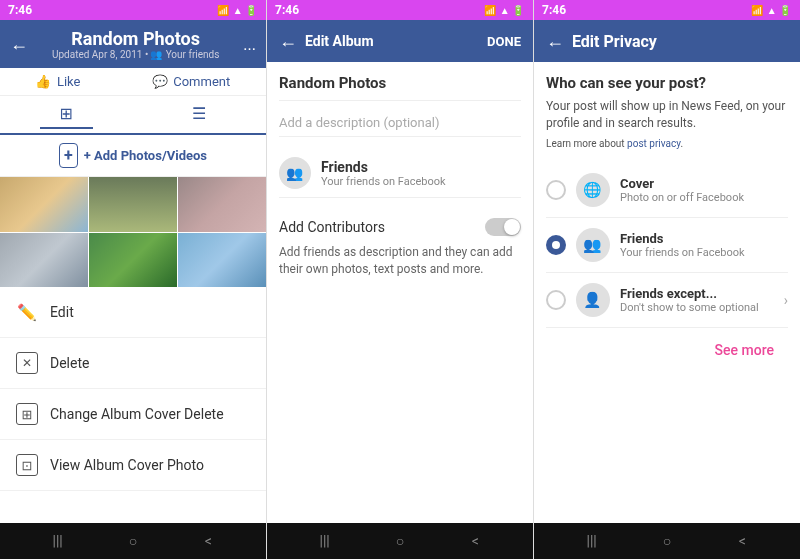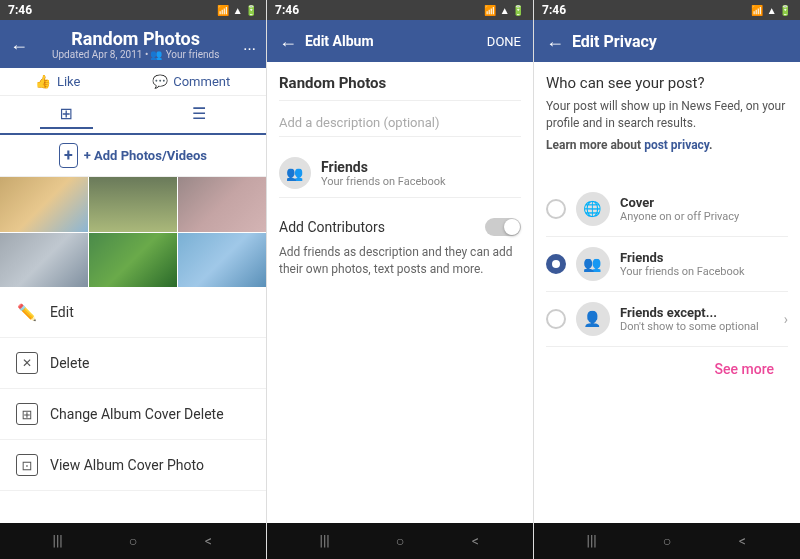--- a/index.html
+++ b/index.html
@@ -18,21 +18,21 @@
       width: 267px;
       height: 559px;
       background: #fff;
       display: flex;
       flex-direction: column;
       border-right: 1px solid #ddd;
       overflow: hidden;
     }
 
     .status-bar {
-      background: #404040;
+      background: #d946ef;
       color: #fff;
       font-size: 11px;
       padding: 3px 8px;
       display: flex;
       justify-content: space-between;
       align-items: center;
       height: 20px;
       gap: 11px;
     }
 
@@ -199,21 +199,21 @@
       height: 42px;
     }
 
     .p2-header-title {
       font-size: 14px;
       font-weight: bold;
     }
 
     .p2-header-done {
       font-size: 13px;
-      font-weight: normal;
+      font-weight: bold;
       color: #fff;
     }
 
     .p2-back-arrow {
       font-size: 18px;
       color: #fff;
       margin-right: 8px;
     }
 
     .p2-header-left {
@@ -349,37 +349,36 @@
     }
 
     .p3-content {
       flex: 1;
       padding: 12px;
       overflow-y: auto;
     }
 
     .p3-question {
       font-size: 15px;
-      font-weight: normal;
+      font-weight: bold;
       color: #333;
       margin-bottom: 6px;
     }
 
     .p3-desc {
       font-size: 12px;
       color: #555;
       line-height: 1.4;
       margin-bottom: 6px;
     }
 
     .p3-learn-more {
-      font-size: 12px;
+      font-size: 10px;
       color: #555;
-      margin-bottom: 30px;
-      font-weight: bold;
+      margin-bottom: 14px;
     }
 
     .p3-learn-more a {
       color: #3b5998;
       text-decoration: none;
     }
 
     .p3-option {
       display: flex;
       align-items: center;
@@ -604,21 +603,21 @@
     <div class="p3-desc">Your post will show up in News Feed, on your profile and in search results.</div>
     <div class="p3-learn-more">
       Learn more about <a>post privacy</a>.
     </div>
 
     <div class="p3-option">
       <div class="p3-radio"></div>
       <div class="p3-option-icon">🌐</div>
       <div class="p3-option-text">
         <div class="label">Cover</div>
-        <div class="sublabel">Anyone on or off Privacy</div>
+        <div class="sublabel">Photo on or off Facebook</div>
       </div>
     </div>
 
     <div class="p3-option">
       <div class="p3-radio selected"></div>
       <div class="p3-option-icon">👥</div>
       <div class="p3-option-text">
         <div class="label">Friends</div>
         <div class="sublabel">Your friends on Facebook</div>
       </div>

